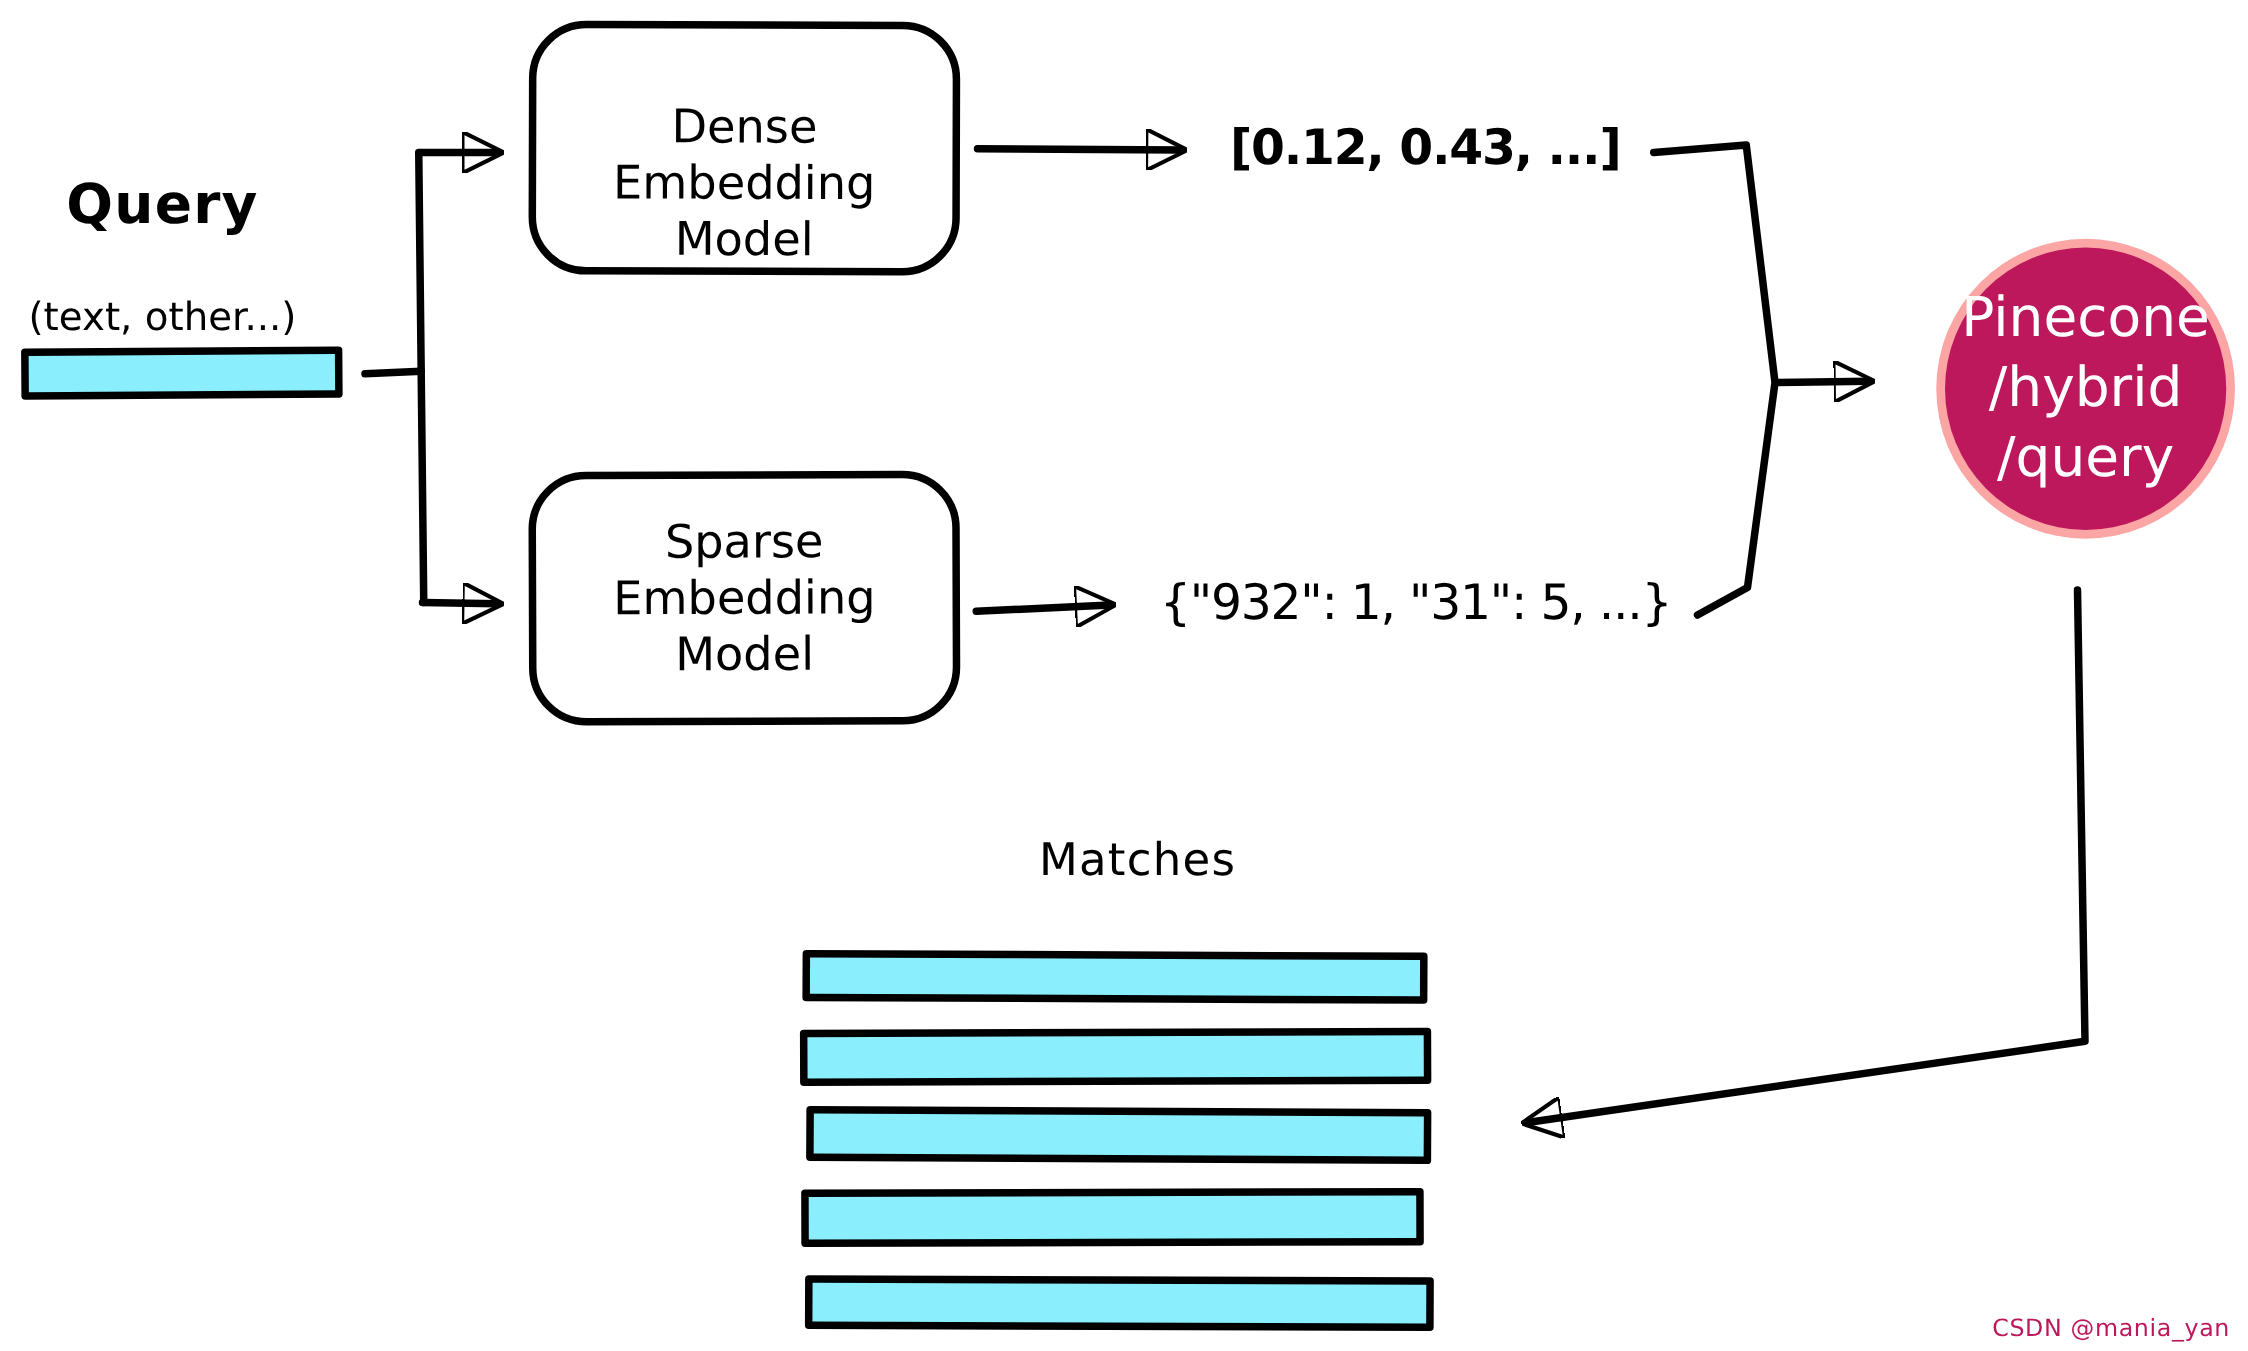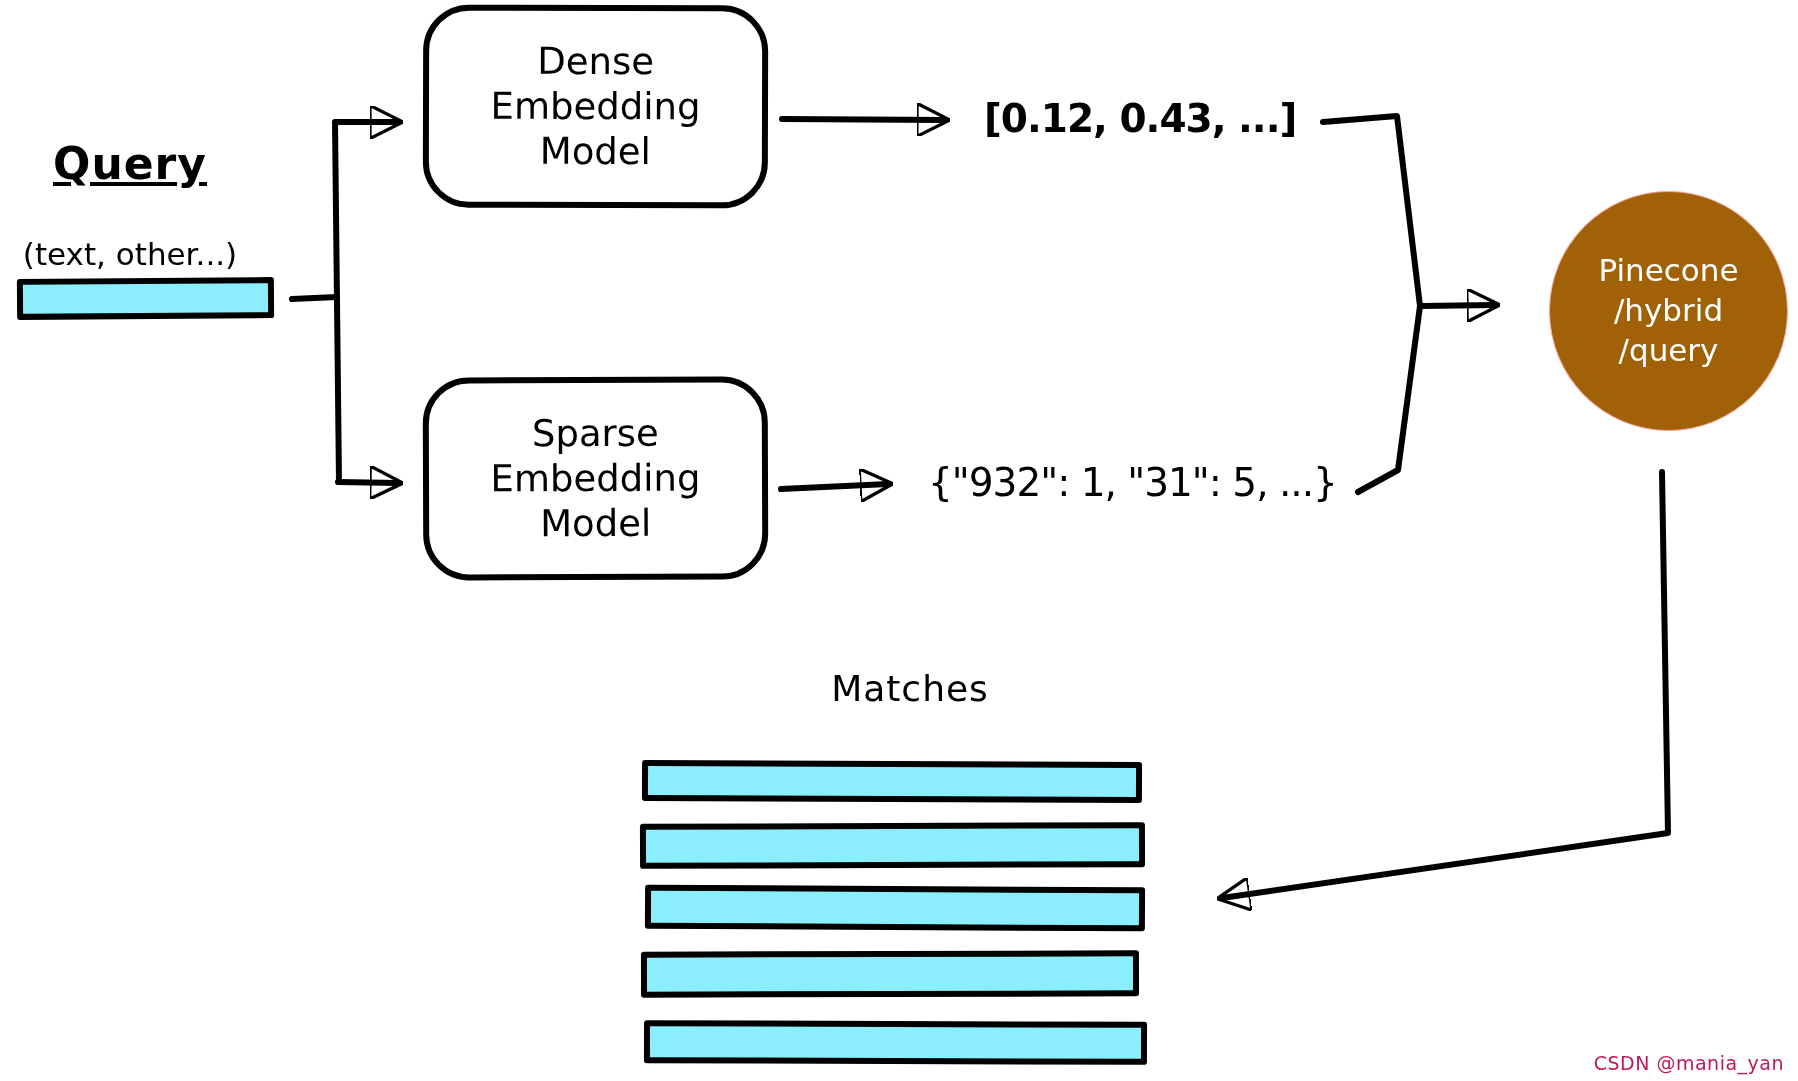--- a/index.html
+++ b/index.html
@@ -5,44 +5,44 @@
   html,body{margin:0;padding:0;background:#ffffff;}
   body{
     width:1798px;height:1081px;position:relative;overflow:hidden;
     font-family:"DejaVu Sans","Liberation Sans",sans-serif;color:#000;
   }
   .abs{position:absolute;}
   .pre{white-space:pre-line;}
 
   
   .query-title{left:30px;top:138px;width:200px;text-align:center;
-    font-size:44px;font-weight:600;letter-spacing:1px;text-decoration:underline;}
+    font-size:44px;font-weight:600;letter-spacing:1px;}
   .query-subtitle{left:0px;top:212px;width:260px;text-align:center;
     font-size:31px;font-weight:500;margin-top:24px;}
   .query-bar{left:17px;top:278px;width:257px;height:41px;
     background:#8aeefc;border:6px solid #000;border-radius:3px;
     box-sizing:border-box;transform:rotate(-0.4deg);}
 
   
   .model-box{width:345px;height:203px;border:6px solid #000;border-radius:46px;
     box-sizing:border-box;display:flex;align-items:center;justify-content:center;
     text-align:center;font-size:37px;line-height:1.22;background:#fff;}
-  .dense-box{left:423px;top:5px;transform:rotate(0.15deg);}
+  .dense-box{left:423px;top:17px;transform:rotate(0.15deg);align-items:flex-end;}
   .sparse-box{left:423px;top:377px;transform:rotate(-0.2deg);}
 
   
   .vector-text{font-size:39px;letter-spacing:-1px;font-weight:500;}
   .dense-vector{left:984px;top:96px;font-weight:bold;}
   .sparse-vector{left:928px;top:460px;}
 
   
   .pinecone-circle{left:1549px;top:191px;width:239px;height:240px;
-    background:#a16207;border:1px solid #fca5a5;border-radius:50%;
+    background:#be185d;border:7px solid #fca5a5;border-radius:50%;
     box-sizing:border-box;display:flex;align-items:center;justify-content:center;
-    text-align:center;color:#fff;font-size:31px;line-height:1.28;font-weight:500;}
+    text-align:center;color:#fff;font-size:44px;line-height:1.28;font-weight:500;}
 
   
   .matches-title{left:740px;top:668px;width:340px;text-align:center;
     font-size:36px;font-weight:500;letter-spacing:1px;}
   .match-bar{position:absolute;background:#8aeefc;border:6px solid #000;
     border-radius:3px;box-sizing:border-box;}
   .match-bar:nth-child(1){left:642px;top:761px;width:500px;height:41px;transform:rotate(0.25deg);}
   .match-bar:nth-child(2){left:640px;top:823px;width:505px;height:45px;transform:rotate(-0.2deg);}
   .match-bar:nth-child(3){left:645px;top:886px;width:500px;height:44px;transform:rotate(0.3deg);}
   .match-bar:nth-child(4){left:641px;top:951px;width:498px;height:46px;transform:rotate(-0.15deg);}

